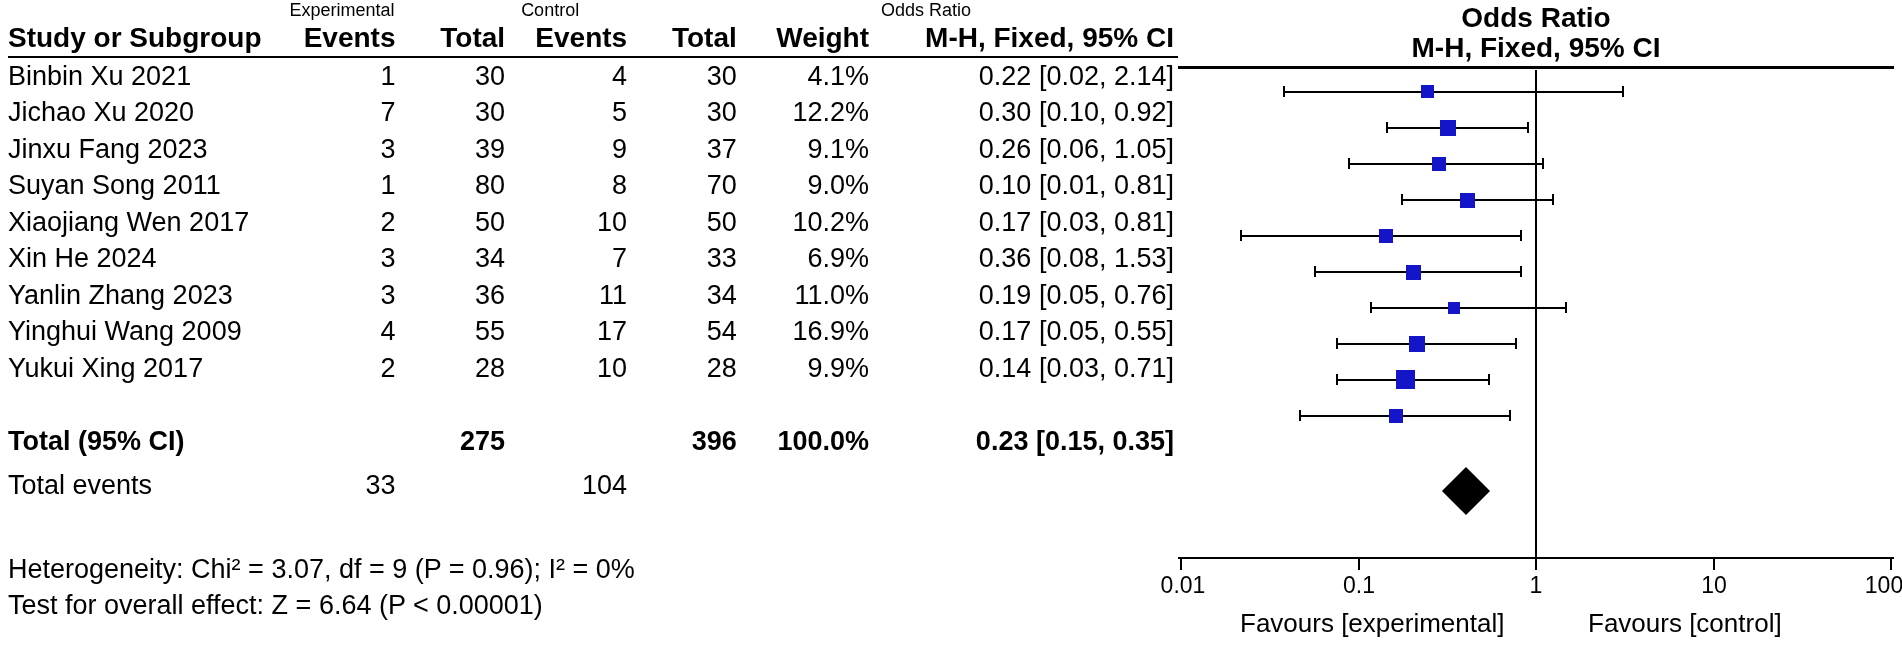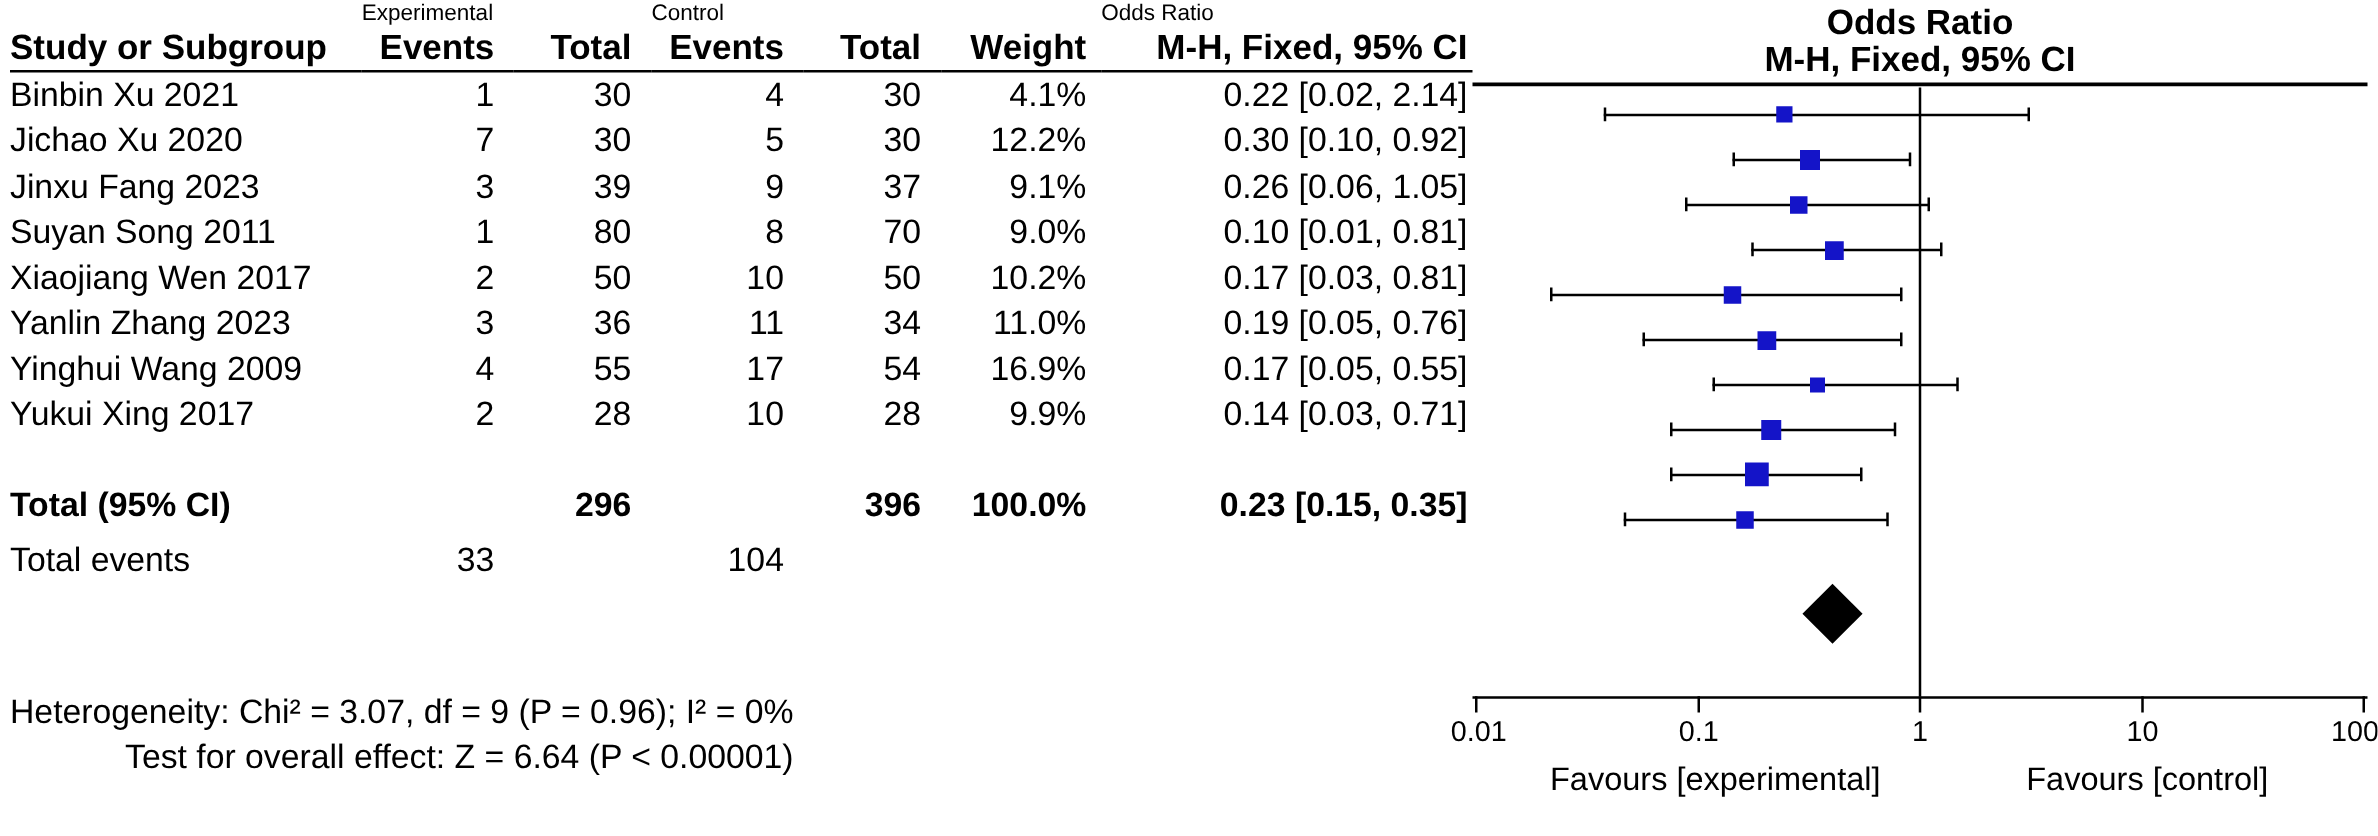--- a/index.html
+++ b/index.html
@@ -18,21 +18,21 @@
   .hdr-group td{font-weight:normal;font-size:18px;padding-bottom:1px;}
   .hdr-cols td{font-weight:bold;font-size:28px;border-bottom:2.5px solid #000;padding-bottom:2px;margin-top:41px;}
   .c-study{width:305px;text-align:left;}
   .c-num{width:118px;text-align:right;padding-right:16px !important;}
   .c-wt{width:136px;text-align:right;padding-right:12px !important;}
   .c-or{width:330px;text-align:right;padding-right:4px !important;}
   .row td{height:36.5px;vertical-align:middle;font-size:27px;}
   .spacer td{height:26px;}
   .total td{font-weight:bold;font-size:27px;height:44px;vertical-align:bottom;}
   .tevents td{font-size:27px;height:44px;vertical-align:bottom;}
-  .foot{position:absolute;left:8px;top:551px;font-size:27px;line-height:36px;text-align:right;}
+  .foot{position:absolute;left:8px;top:551px;font-size:27px;line-height:36px;}
 
   
   .plot{position:absolute;left:1178px;top:0;width:716px;height:669px;}
   .plot-title{position:absolute;left:0;top:2px;width:716px;text-align:center;font-weight:bold;font-size:28px;}
   .plot-sub{position:absolute;left:0;top:32px;width:716px;text-align:center;font-weight:bold;font-size:28px;}
   .plot-rule{position:absolute;left:0;top:66px;width:716px;height:2.5px;background:#000;}
 
   .panel{position:absolute;left:0;top:70px;width:716px;height:540px;}
   .vline{position:absolute;width:1.6px;background:#000;}
   .ci{position:absolute;height:1.8px;background:#000;}
@@ -109,20 +109,29 @@
       <tr class="row">
         <td class="c-study">Xiaojiang Wen 2017</td>
         <td class="c-num">2</td>
         <td class="c-num">50</td>
         <td class="c-num">10</td>
         <td class="c-num">50</td>
         <td class="c-wt">10.2%</td>
         <td class="c-or">0.17 [0.03, 0.81]</td>
       </tr>
       <tr class="row">
+        <td class="c-study">Xin He 2024</td>
+        <td class="c-num">3</td>
+        <td class="c-num">34</td>
+        <td class="c-num">7</td>
+        <td class="c-num">33</td>
+        <td class="c-wt">6.9%</td>
+        <td class="c-or">0.36 [0.08, 1.53]</td>
+      </tr>
+      <tr class="row">
         <td class="c-study">Yanlin Zhang 2023</td>
         <td class="c-num">3</td>
         <td class="c-num">36</td>
         <td class="c-num">11</td>
         <td class="c-num">34</td>
         <td class="c-wt">11.0%</td>
         <td class="c-or">0.19 [0.05, 0.76]</td>
       </tr>
       <tr class="row">
         <td class="c-study">Yinghui Wang 2009</td>
@@ -143,21 +152,21 @@
         <td class="c-or">0.14 [0.03, 0.71]</td>
       </tr>
 
       <tr class="spacer">
             <td colspan="7"></td>
           </tr>
 
       <tr class="total">
         <td class="c-study">Total (95% CI)</td>
         <td class="c-num"></td>
-        <td class="c-num">296</td>
+        <td class="c-num">275</td>
         <td class="c-num"></td>
         <td class="c-num">396</td>
         <td class="c-wt">100.0%</td>
         <td class="c-or">0.23 [0.15, 0.35]</td>
       </tr>
       <tr class="tevents">
         <td class="c-study">Total events</td>
         <td class="c-num">33</td>
         <td class="c-num"></td>
         <td class="c-num">104</td>
@@ -243,16 +252,16 @@
     <div class="tick" style="left:535px;"></div>
     <div class="tick" style="left:712px;"></div>
 
     <div class="tlabel" style="left:5px;">0.01</div>
     <div class="tlabel" style="left:181px;">0.1</div>
     <div class="tlabel" style="left:358px;">1</div>
     <div class="tlabel" style="left:536px;">10</div>
     <div class="tlabel" style="left:706px;">100</div>
 
     <div class="favour" style="left:62px;">Favours [experimental]</div>
-    <div class="favour" style="left:410px;margin-left:33px;">Favours [control]</div>
+    <div class="favour" style="left:410px;">Favours [control]</div>
   </div>
 
 </div>
 
 </body></html>

